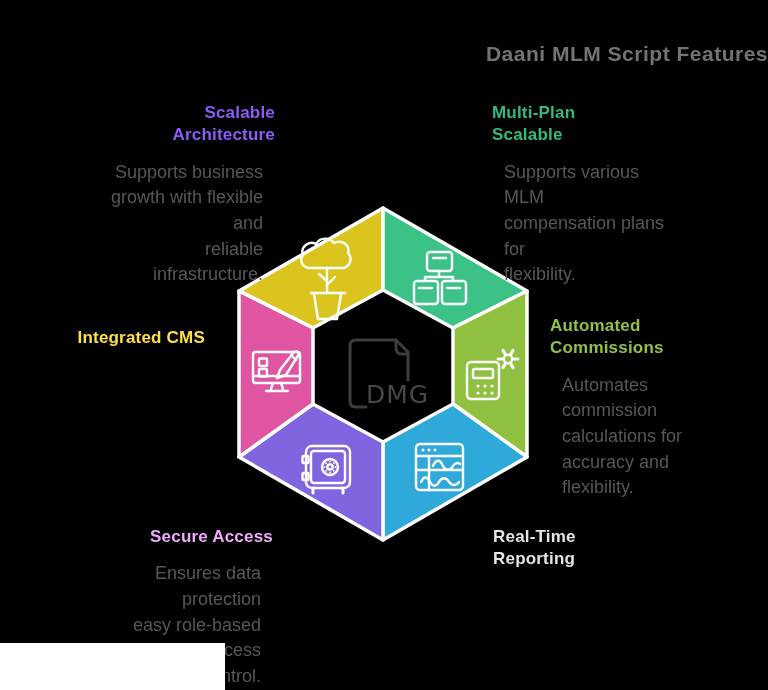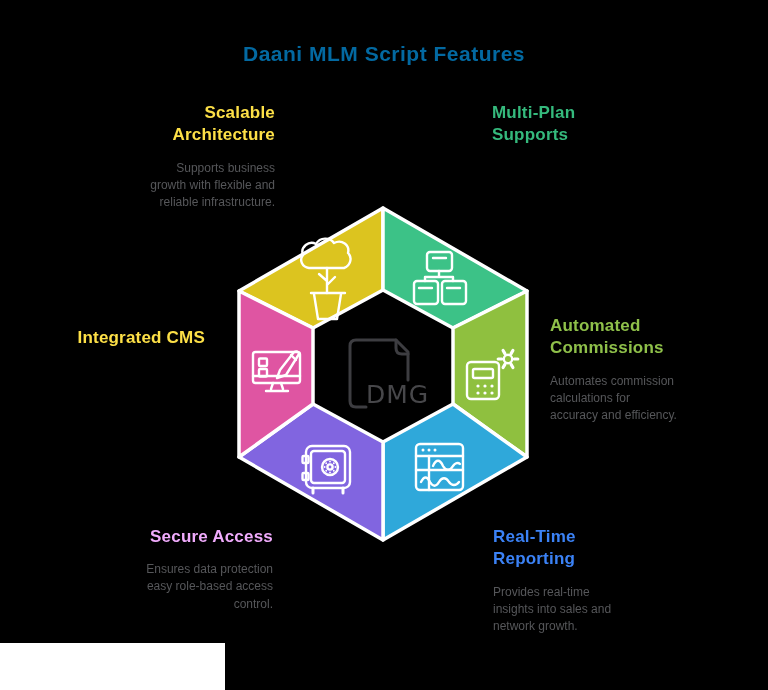--- a/index.html
+++ b/index.html
@@ -9,38 +9,38 @@
   }
   .title{
     position:absolute;top:42px;left:0;width:768px;text-align:center;
     font-size:21px;font-weight:bold;letter-spacing:.5px;
   }
   .feature{position:absolute;}
   .feature h2{
     margin:0 0 13px 0;font-size:17px;font-weight:bold;line-height:1.32;letter-spacing:.2px;
   }
   .feature p{
-    margin:0;font-size:12px;line-height:1.42;color:#56575a;white-space:pre-line;
+    margin:12px;font-size:18px;line-height:1.42;color:#56575a;white-space:pre-line;
   }
   .feature.right{text-align:right;}
   .feature.right h2{margin-left:auto;}
   svg{position:absolute;left:0;top:0;}
   .seg{stroke:#fff;stroke-width:3.5;stroke-linejoin:round;}
   .ic{fill:none;stroke:#fff;stroke-width:2.4;stroke-linecap:round;stroke-linejoin:round;}
   .icf{fill:#fff;stroke:none;}
   .doc{fill:none;stroke:#3d3d41;stroke-width:3;stroke-linecap:round;stroke-linejoin:round;}
   .doctext{fill:#47474a;font-family:"DejaVu Sans",sans-serif;font-size:25px;letter-spacing:1px;}
   .whitebox{position:absolute;left:0;top:643px;width:225px;height:47px;}
 </style>
 </head>
 <body>
 
 <div id="canvas" style="background: rgb(0, 0, 0);">
 
-  <div class="title" style="color: #0369a1;">Daani MLM Script Features</div>
+  <div class="title" style="color: #737373; text-align: right;">Daani MLM Script Features</div>
 
   <svg width="768" height="690" viewBox="0 0 768 690">
 
     <polygon class="seg" points="383,208 239,291 313,328 383,290" fill="#dcc41f"></polygon>
     <polygon class="seg" points="383,208 527,291 453,328 383,290" fill="#3cc287"></polygon>
     <polygon class="seg" points="527,291 527,457 453,404 453,328" fill="#8fc03f"></polygon>
     <polygon class="seg" points="527,457 383,540 383,442 453,404" fill="#2fa8da"></polygon>
     <polygon class="seg" points="383,540 239,457 313,404 383,442" fill="#8165e0"></polygon>
     <polygon class="seg" points="239,291 239,457 313,404 313,328" fill="#df55a2"></polygon>
 
@@ -121,50 +121,50 @@
     </g>
 
     <g>
       <path class="doc" d="M366,407 H356 Q350,407 350,401 V346 Q350,340 356,340 H396 L408,352 V380"></path>
       <path class="doc" d="M396,340 V348 Q396,354 402,354 H408"></path>
       <text class="doctext" x="366" y="403">DMG</text>
     </g>
   </svg>
 
   <div class="feature right" style="right:493px;top:102px;width:185px">
-    <h2 style="width: 115px; color: #fde047;">Scalable Architecture</h2>
+    <h2 style="width: 115px; color: #8b5cf6;">Scalable Architecture</h2>
     <p>Supports business
 growth with flexible and
 reliable infrastructure.</p>
   </div>
 
   <div class="feature" style="left:492px;top:102px;width:185px">
-    <h2 style="width: 100px; color: rgb(53, 186, 125);">Multi-Plan Supports</h2>
+    <h2 style="width: 100px; color: rgb(53, 186, 125);">Multi-Plan Scalable</h2>
+    <p>Supports various MLM
+compensation plans for
+flexibility.</p>
   </div>
 
   <div class="feature" style="left:550px;top:315px;width:190px">
     <h2 style="width: 122px; color: rgb(143, 192, 74);">Automated Commissions</h2>
     <p>Automates commission
 calculations for
-accuracy and efficiency.</p>
+accuracy and flexibility.</p>
   </div>
 
   <div class="feature right" style="right:563px;top:327px;width:180px">
     <h2 style="color: #fde047;">Integrated CMS</h2>
   </div>
 
   <div class="feature right" style="right:495px;top:526px;width:190px">
     <h2 style="color: #f0abfc;">Secure Access</h2>
     <p>Ensures data protection
 easy role-based access
 control.</p>
   </div>
 
   <div class="feature" style="left:493px;top:526px;width:180px">
-    <h2 style="width: 100px; color: #3b82f6;">Real-Time Reporting</h2>
-    <p>Provides real-time
-insights into sales and
-network growth.</p>
+    <h2 style="width: 100px; color: #e5e5e5;">Real-Time Reporting</h2>
   </div>
 
   <div class="whitebox" style="background: rgb(255, 255, 255);"></div>
 
 </div>
 
 </body></html>

